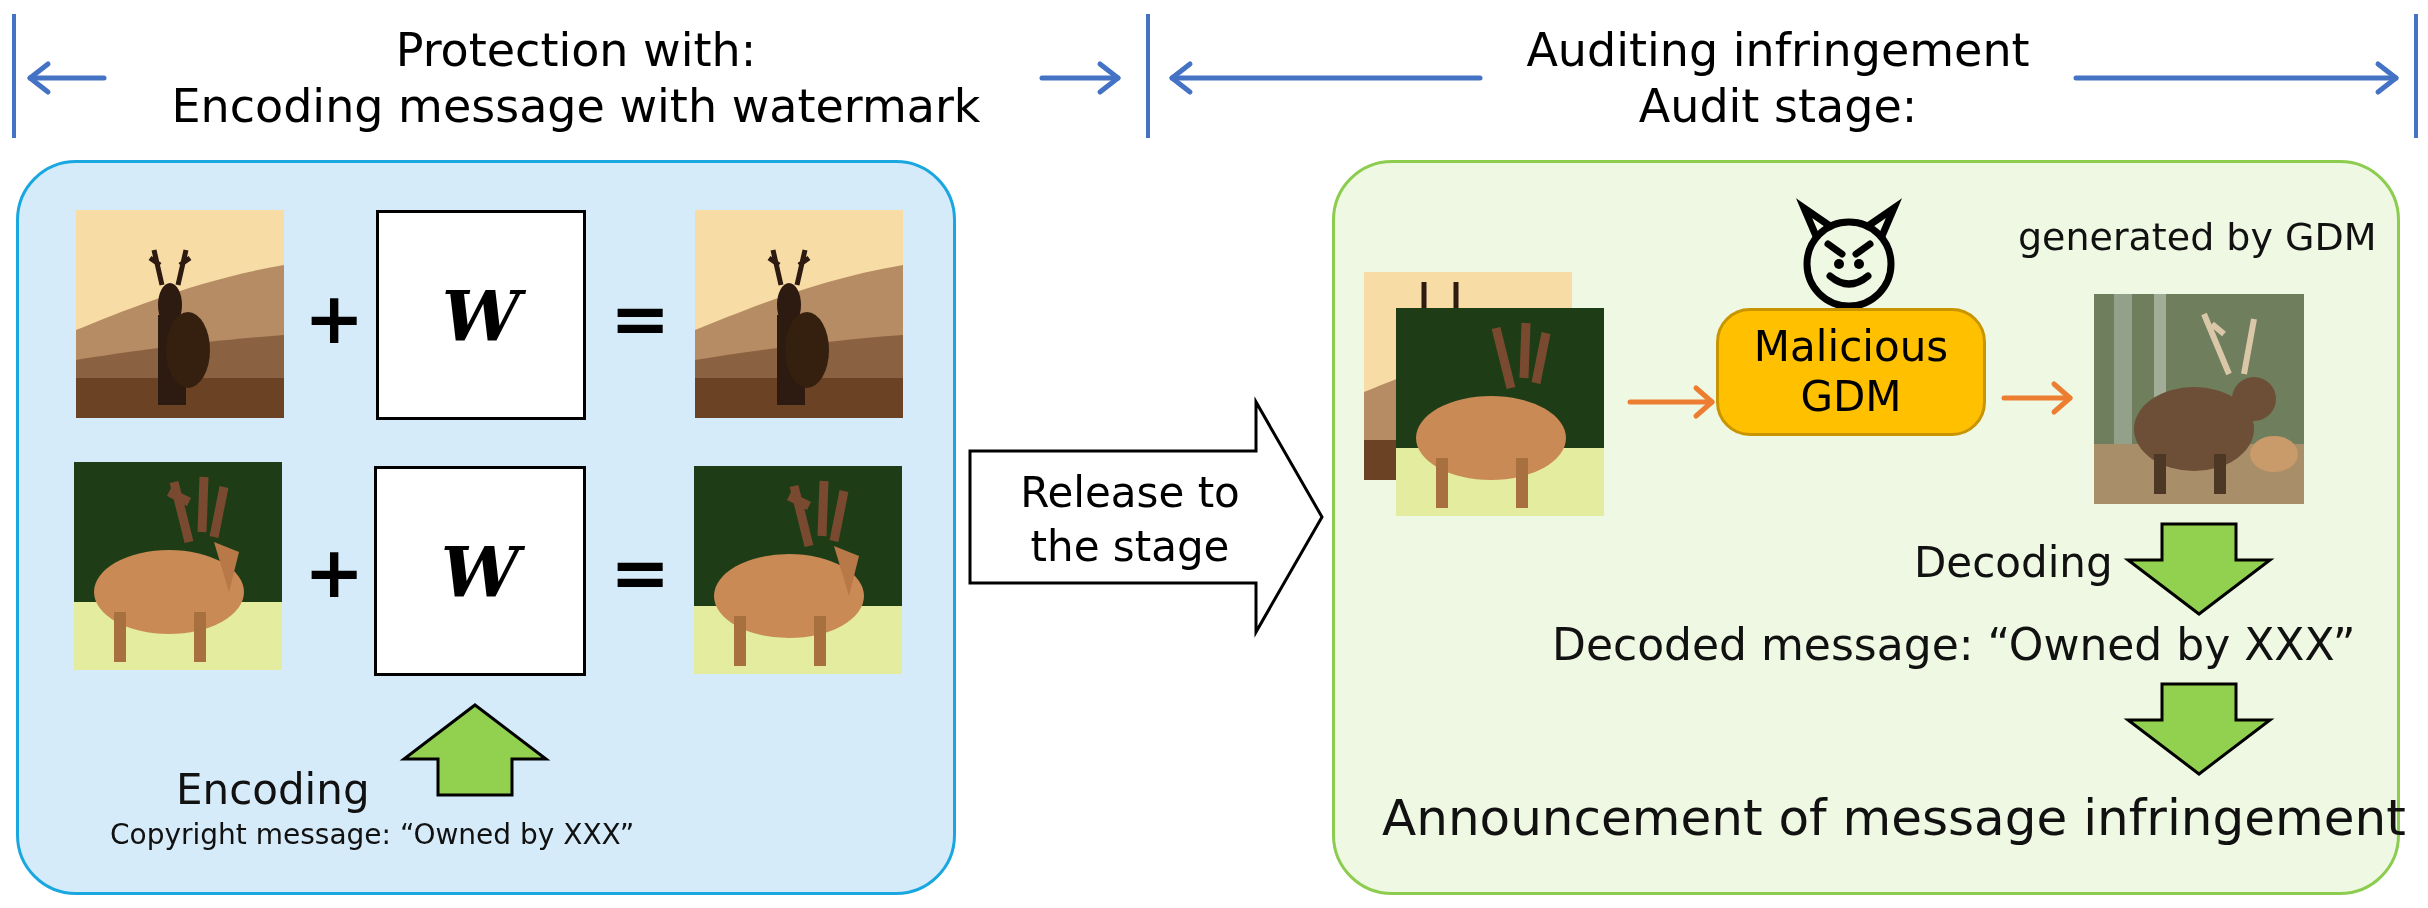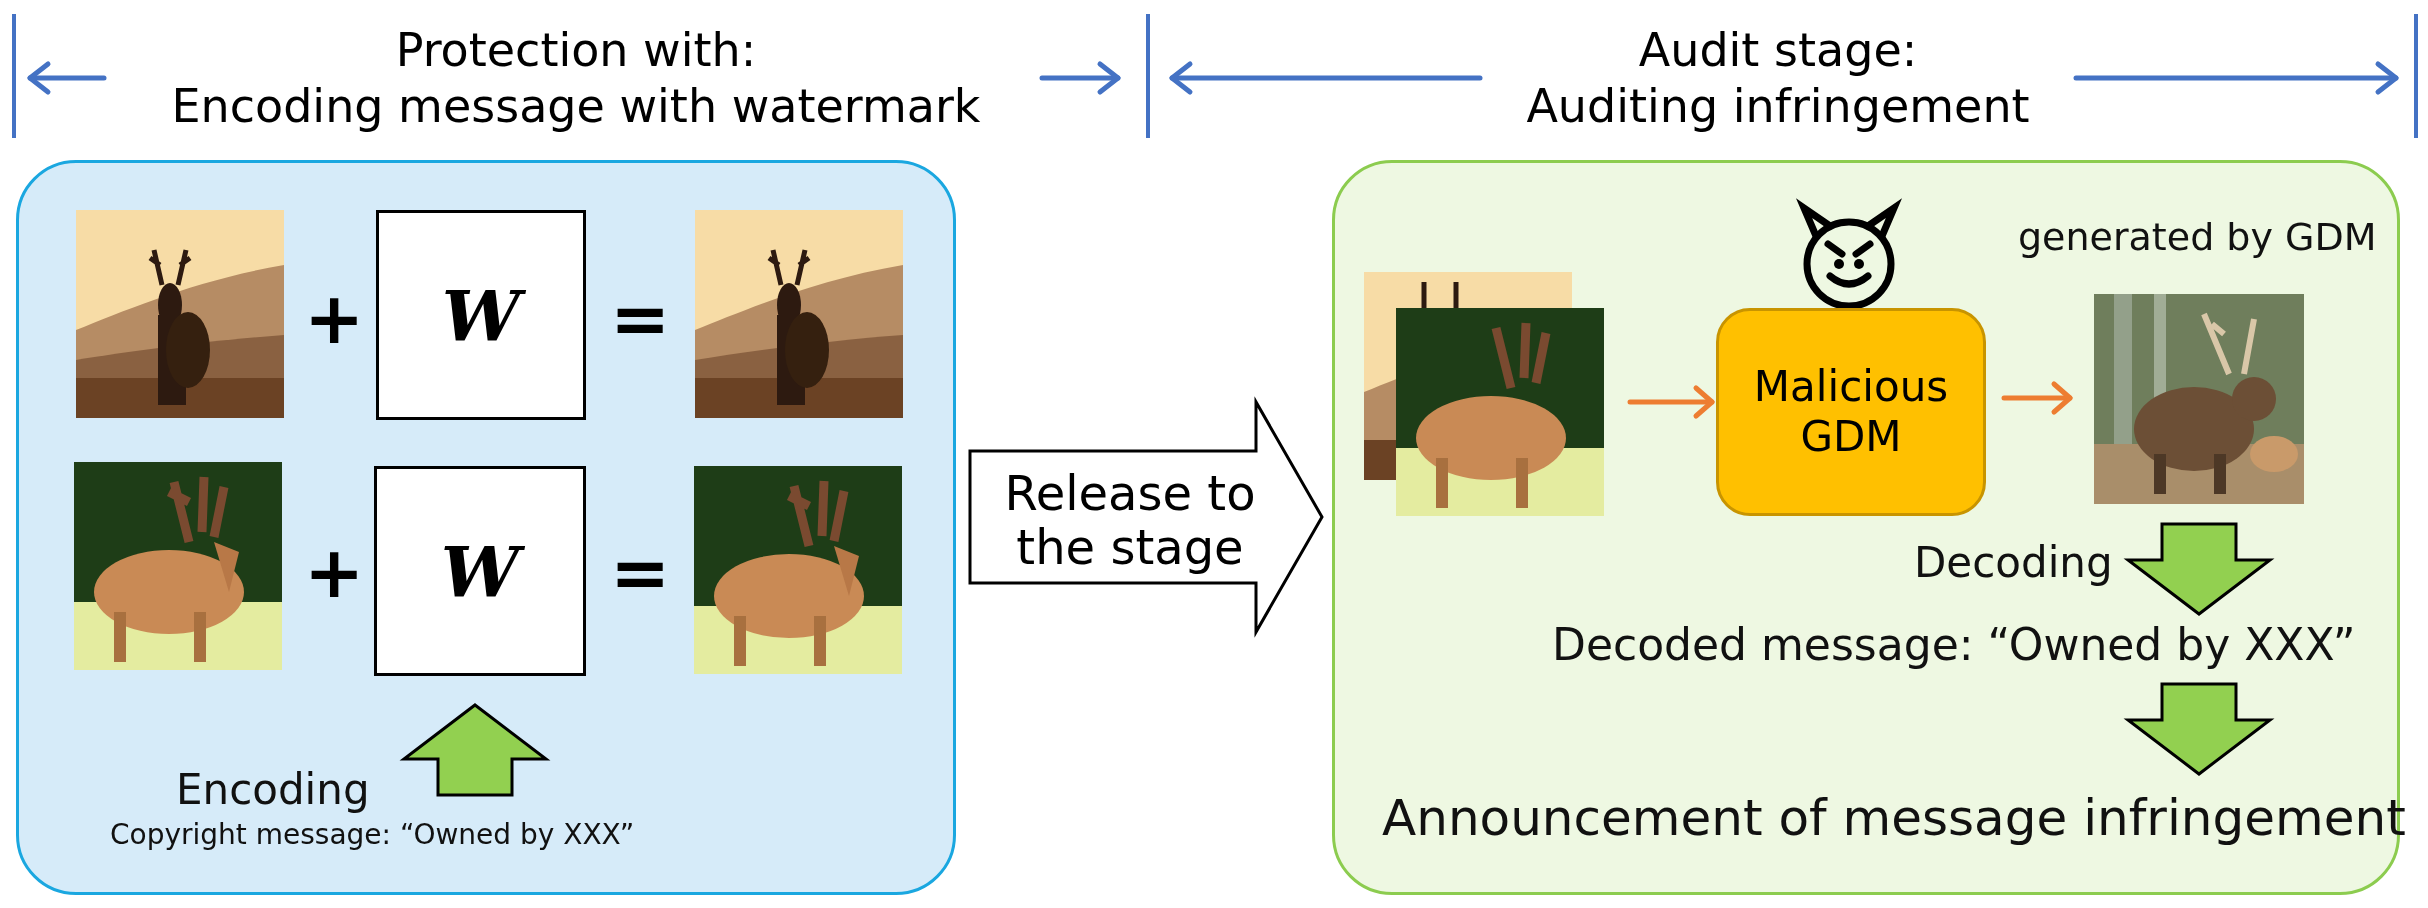--- a/index.html
+++ b/index.html
@@ -9,21 +9,21 @@
   .vline { position: absolute; width: 4px; background: #4472c4; }
   .panel { position: absolute; border-radius: 60px; box-sizing: border-box; }
   .panel-blue { left: 16px; top: 160px; width: 940px; height: 735px; background: #d6ebf9; border: 3px solid #1aa7e0; }
   .panel-green { left: 1332px; top: 160px; width: 1068px; height: 735px; background: #eef8e2; border: 3px solid #8ccc4f; }
   .img { position: absolute; overflow: hidden; }
   .wbox { position: absolute; background: #fff; border: 3px solid #000; box-sizing: border-box;
           display: flex; align-items: center; justify-content: center; }
   .wbox span { font-family: "DejaVu Serif", serif; font-style: italic; font-weight: bold; font-size: 70px; }
   .op { position: absolute; font-size: 72px; font-weight: bold; line-height: 72px; }
   .label { position: absolute; font-size: 42px; line-height: 50px; color: #111; white-space: nowrap; }
-  .gdm { position: absolute; left: 1716px; top: 308px; width: 270px; height: 208px; background: #ffc000;
+  .gdm { position: absolute; left: 1716px; top: 308px; width: 270px; height: 128px; background: #ffc000;
          border: 3px solid #c89400; border-radius: 34px; box-sizing: border-box;
          display: flex; flex-direction: column; align-items: center; justify-content: center;
          font-size: 42px; line-height: 50px; color: #000; }
   svg { position: absolute; overflow: visible; }
 </style>
 </head>
 <body>
 
 <div class="vline" style="left:12px; top:14px; height:124px;"></div>
 <div class="vline" style="left:1146px; top:14px; height:124px;"></div>
@@ -40,22 +40,22 @@
     <line x1="2076" y1="78" x2="2396" y2="78"></line>
     <polyline points="2378,64 2396,78 2378,92"></polyline>
   </g>
 </svg>
 
 <div class="stage-title" style="left:110px; top:22px; width:932px;">
   <div>Protection with:</div>
   <div>Encoding message with watermark</div>
 </div>
 <div class="stage-title" style="left:1480px; top:22px; width:596px;">
+  <div>Auditing infringement</div>
   <div>Audit stage:</div>
-  <div>Auditing infringement</div>
 </div>
 
 <div class="panel panel-blue"></div>
 
 <div class="img" style="left:76px; top:210px; width:208px; height:208px;">
   <svg width="208" height="208" style="left:0;top:0;">
     <rect width="208" height="208" fill="#f7dca6"></rect>
     <path d="M0,120 C50,100 120,70 208,55 L208,208 L0,208 Z" fill="#b68c64"></path>
     <path d="M0,150 C60,140 140,130 208,125 L208,208 L0,208 Z" fill="#8a6141"></path>
     <rect y="168" width="208" height="40" fill="#6b4224"></rect>
@@ -113,21 +113,21 @@
 
 <div class="label" style="left:176px; top:718px;margin-top:47px;">Encoding</div>
 <svg width="150" height="95" style="left:400px; top:703px;">
   <polygon points="75,2 146,56 112,56 112,92 38,92 38,56 4,56" fill="#92d050" stroke="#000" stroke-width="3" stroke-linejoin="miter"></polygon>
 </svg>
 <div class="label" style="left:110px; top:810px; font-size:28px;">Copyright message: “Owned by XXX”</div>
 
 <svg width="360" height="240" style="left:966px; top:400px;">
   <polygon points="4,71 290,71 290,22 356,137 290,252 290,203 4,203" transform="translate(0,-20)" fill="#fff" stroke="#000" stroke-width="3"></polygon>
 </svg>
-<div class="label" style="left:980px; top:466px; width:300px; text-align:center; line-height:54px; font-size:48px; color:#000;">
+<div class="label" style="left:980px; top:466px; width:300px; text-align:center; line-height:54px; font-size:42px; color:#000;">
   <div>Release to</div>
   <div>the stage</div>
 </div>
 
 <div class="panel panel-green"></div>
 
 <div class="img" style="left:1364px; top:272px; width:208px; height:208px;">
   <svg width="208" height="208" style="left:0;top:0;">
     <rect width="208" height="208" fill="#f7dca6"></rect>
     <path d="M0,120 C50,100 120,70 208,55 L208,208 L0,208 Z" fill="#b68c64"></path>

